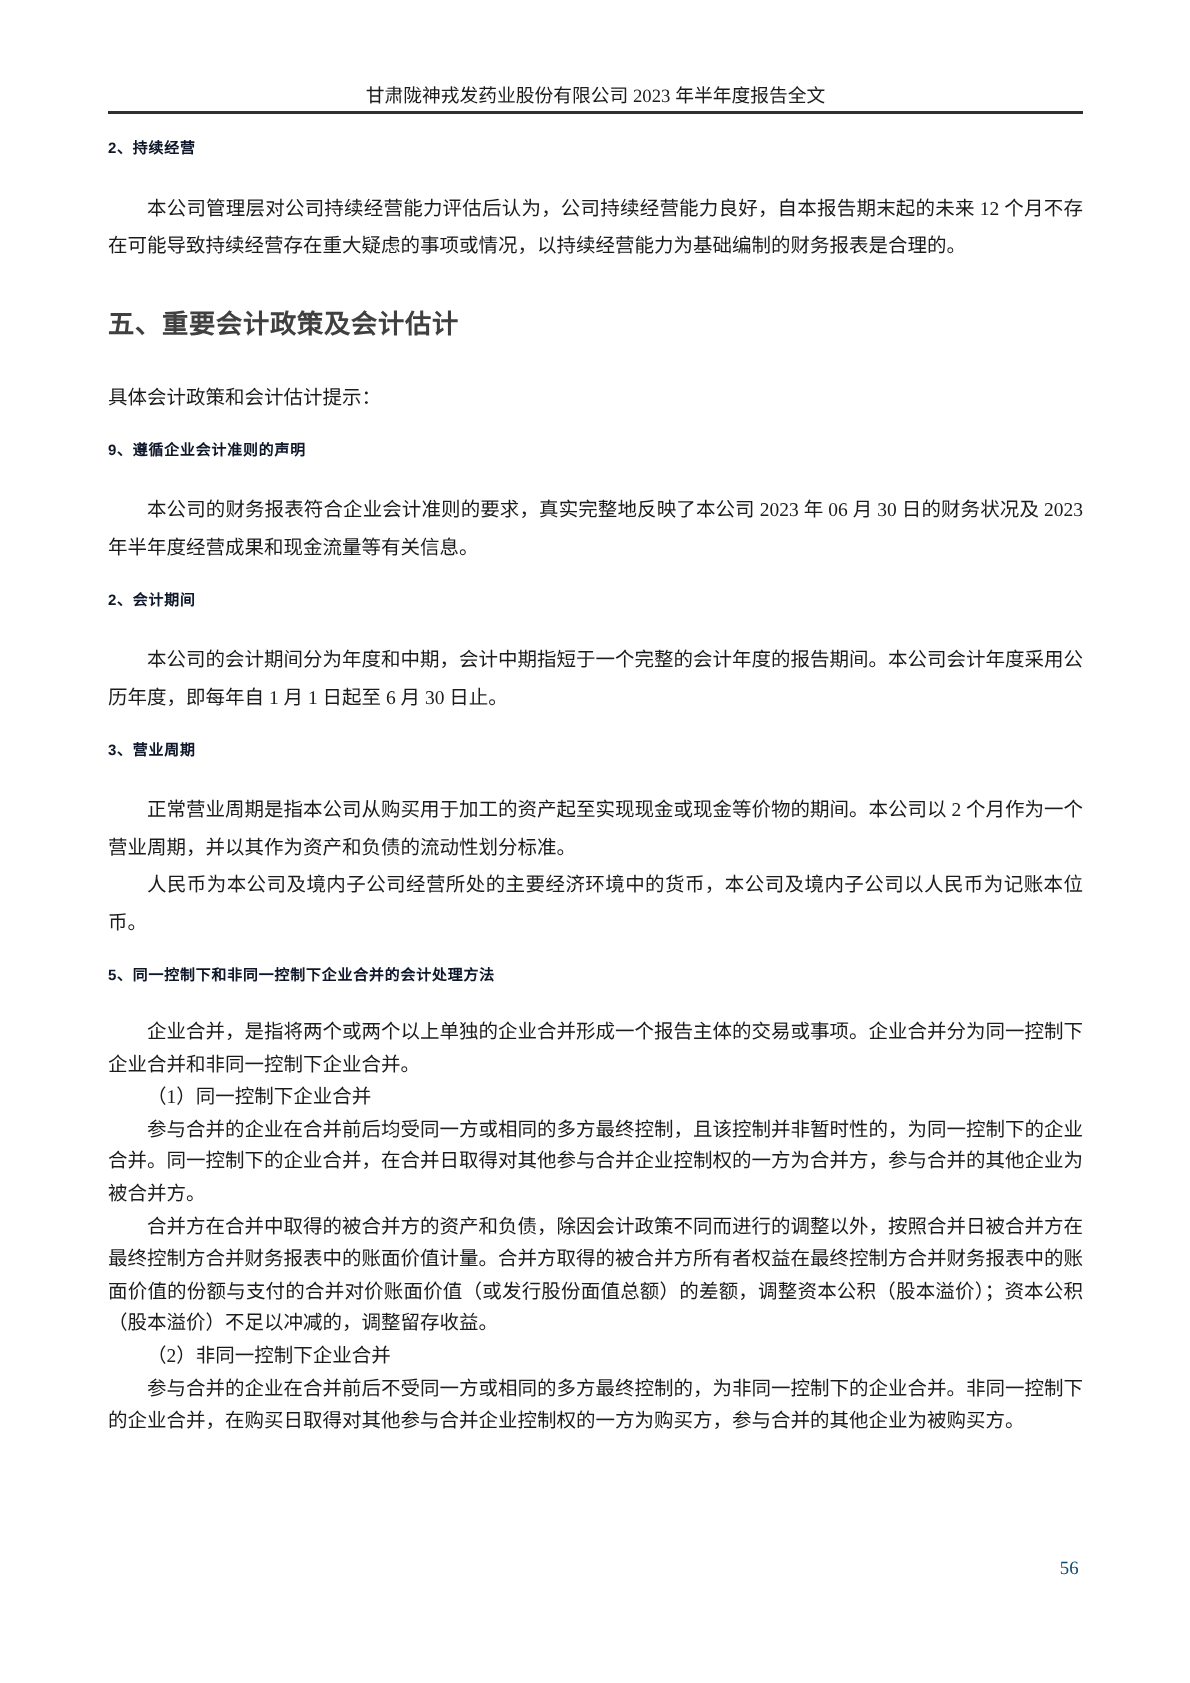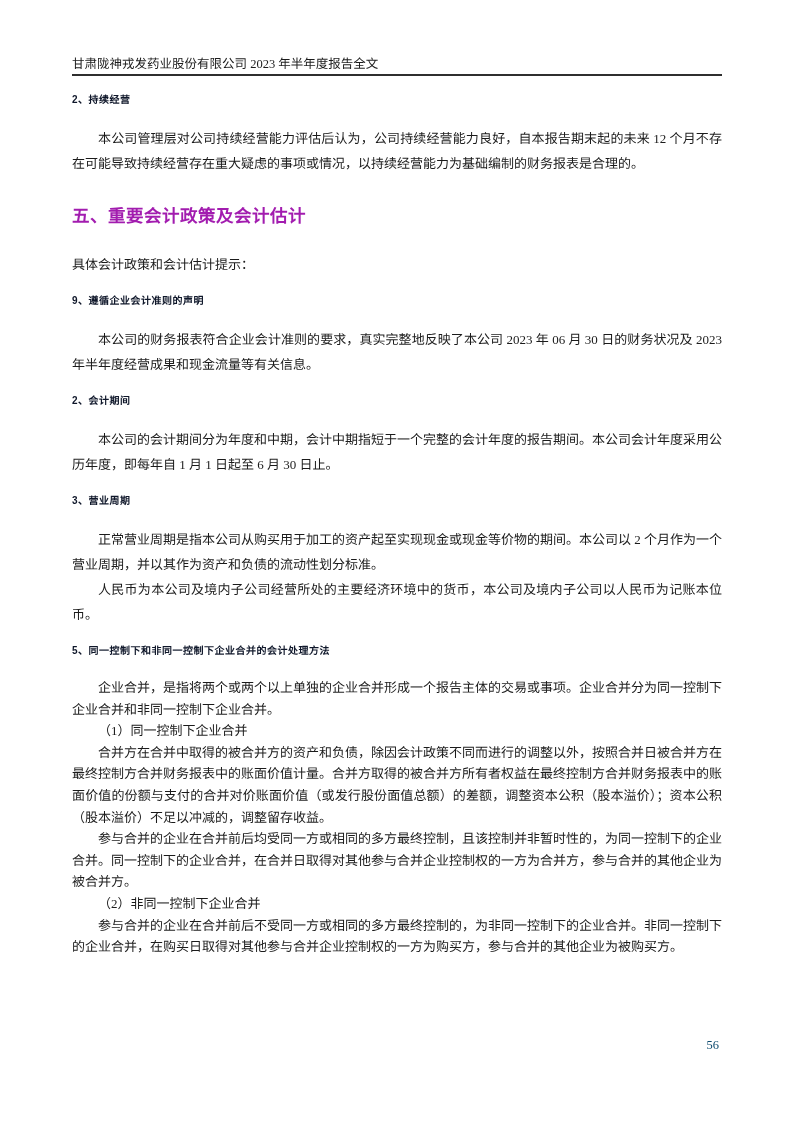--- a/index.html
+++ b/index.html
@@ -18,21 +18,21 @@
   .page {
     position: relative;
     width: 793px;
     height: 1122px;
     background: #ffffff;
   }
   .content {
     padding: 57px 71px 0 72px; 
   }
   .header-line {
-    text-align: left;
+    text-align: center;
     font-size: 12.5px;
     line-height: 15px;
     color: #1b1b1b;
     white-space: nowrap;
   }
   .header-rule {
     border: none;
     border-top: 2px solid #2f2f2f;
     margin: 2px 0 0 0;
   }
@@ -44,21 +44,21 @@
     margin: 16px 0 18px 0;
     color: #0f172a;
     letter-spacing: 0.5px;
   }
   h1.chapter-heading {
     font-family: "Liberation Sans", "DejaVu Sans", sans-serif;
     font-weight: bold;
     font-size: 17.5px;
     line-height: 20px;
     margin: 30px 0 26px 0;
-    color: #a21caf;
+    color: #404040;
     letter-spacing: 0.5px;
   }
   p.body-para {
     font-size: 13px;
     line-height: 25px;
     margin: 0;
     text-align: justify;
     text-indent: 2em;
   }
   p.no-indent {
@@ -98,22 +98,22 @@
 
     <h2 class="sub-heading">3、营业周期</h2>
     <p class="body-para">正常营业周期是指本公司从购买用于加工的资产起至实现现金或现金等价物的期间。本公司以 2 个月作为一个营业周期，并以其作为资产和负债的流动性划分标准。</p>
 
     <p class="body-para">人民币为本公司及境内子公司经营所处的主要经济环境中的货币，本公司及境内子公司以人民币为记账本位币。</p>
 
     <h2 class="sub-heading">5、同一控制下和非同一控制下企业合并的会计处理方法</h2>
     <div class="dense">
       <p class="body-para">企业合并，是指将两个或两个以上单独的企业合并形成一个报告主体的交易或事项。企业合并分为同一控制下企业合并和非同一控制下企业合并。</p>
       <p class="body-para">（1）同一控制下企业合并</p>
+      <p class="body-para">参与合并的企业在合并前后均受同一方或相同的多方最终控制，且该控制并非暂时性的，为同一控制下的企业合并。同一控制下的企业合并，在合并日取得对其他参与合并企业控制权的一方为合并方，参与合并的其他企业为被合并方。</p>
       <p class="body-para">合并方在合并中取得的被合并方的资产和负债，除因会计政策不同而进行的调整以外，按照合并日被合并方在最终控制方合并财务报表中的账面价值计量。合并方取得的被合并方所有者权益在最终控制方合并财务报表中的账面价值的份额与支付的合并对价账面价值（或发行股份面值总额）的差额，调整资本公积（股本溢价）；资本公积（股本溢价）不足以冲减的，调整留存收益。</p>
-      <p class="body-para">参与合并的企业在合并前后均受同一方或相同的多方最终控制，且该控制并非暂时性的，为同一控制下的企业合并。同一控制下的企业合并，在合并日取得对其他参与合并企业控制权的一方为合并方，参与合并的其他企业为被合并方。</p>
       <p class="body-para">（2）非同一控制下企业合并</p>
       <p class="body-para">参与合并的企业在合并前后不受同一方或相同的多方最终控制的，为非同一控制下的企业合并。非同一控制下的企业合并，在购买日取得对其他参与合并企业控制权的一方为购买方，参与合并的其他企业为被购买方。</p>
     </div>
 
   </div>
 
   <div class="page-number">56</div>
 </div>
 
 </body></html>

